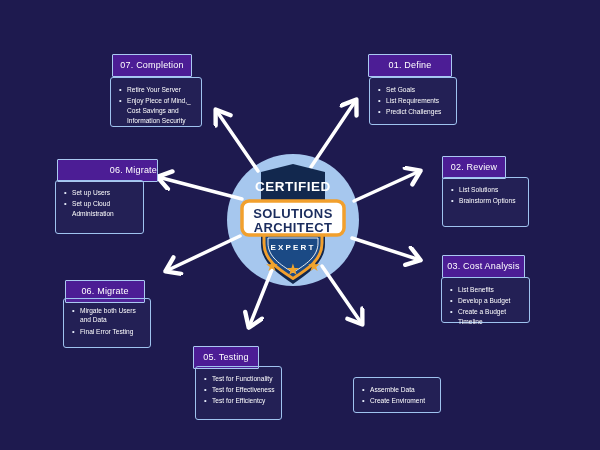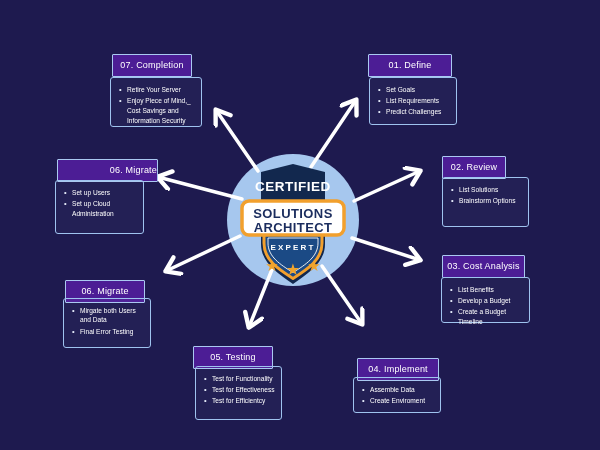--- a/index.html
+++ b/index.html
@@ -90,29 +90,28 @@
 
   <div class="hdr" style="left:442px;top:247px;width:83px;">03. Cost Analysis</div>
   <div class="lst" style="left:441px;top:277px;width:89px;height:46px;">
     <ul>
       <li>List Benefits</li>
       <li>Develop a Budget</li>
       <li>Create a Budget Timeline</li>
     </ul>
   </div>
 
-  <div class="hdr" style="left:357px;top:350px;width:82px;">04. Implement</div>
   <div class="lst" style="left:353px;top:377px;width:88px;height:36px;">
     <ul>
       <li>Assemble Data</li>
       <li>Create Enviroment</li>
     </ul>
   </div>
 
-  <div class="hdr" style="left:193px;top:338px;width:80px;">05. Testing</div>
+  <div class="hdr" style="left:193px;top:338px;width:66px;">05. Testing</div>
   <div class="lst" style="left:195px;top:366px;width:87px;height:54px;">
     <ul>
       <li>Test for Functionality</li>
       <li>Test for Effectiveness</li>
       <li>Test for Efficientcy</li>
     </ul>
   </div>
 
   <div class="hdr" style="left:65px;top:272px;width:80px;">06. Migrate</div>
   <div class="lst" style="left:63px;top:298px;width:88px;height:50px;">

